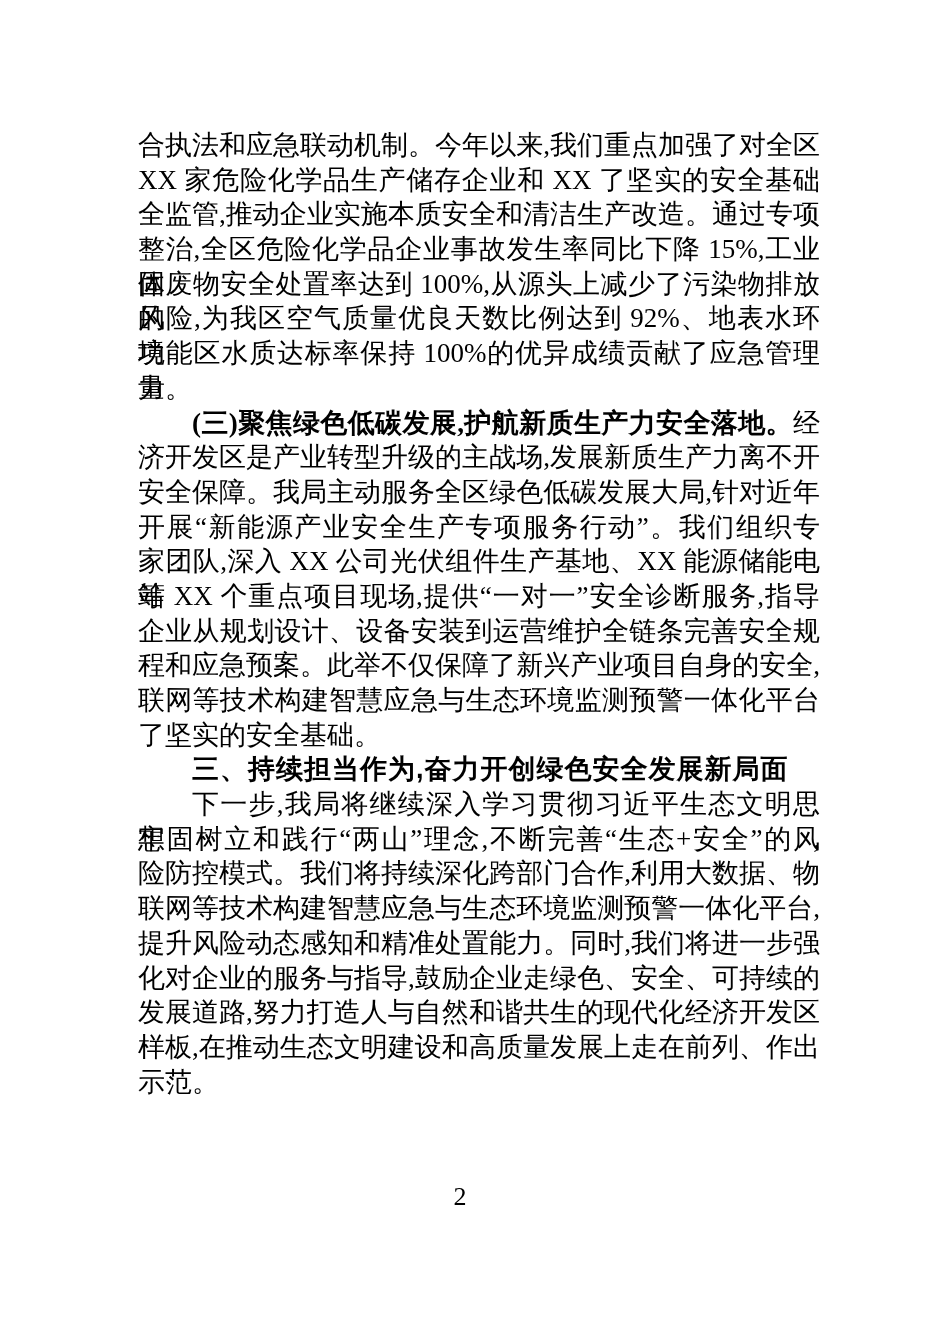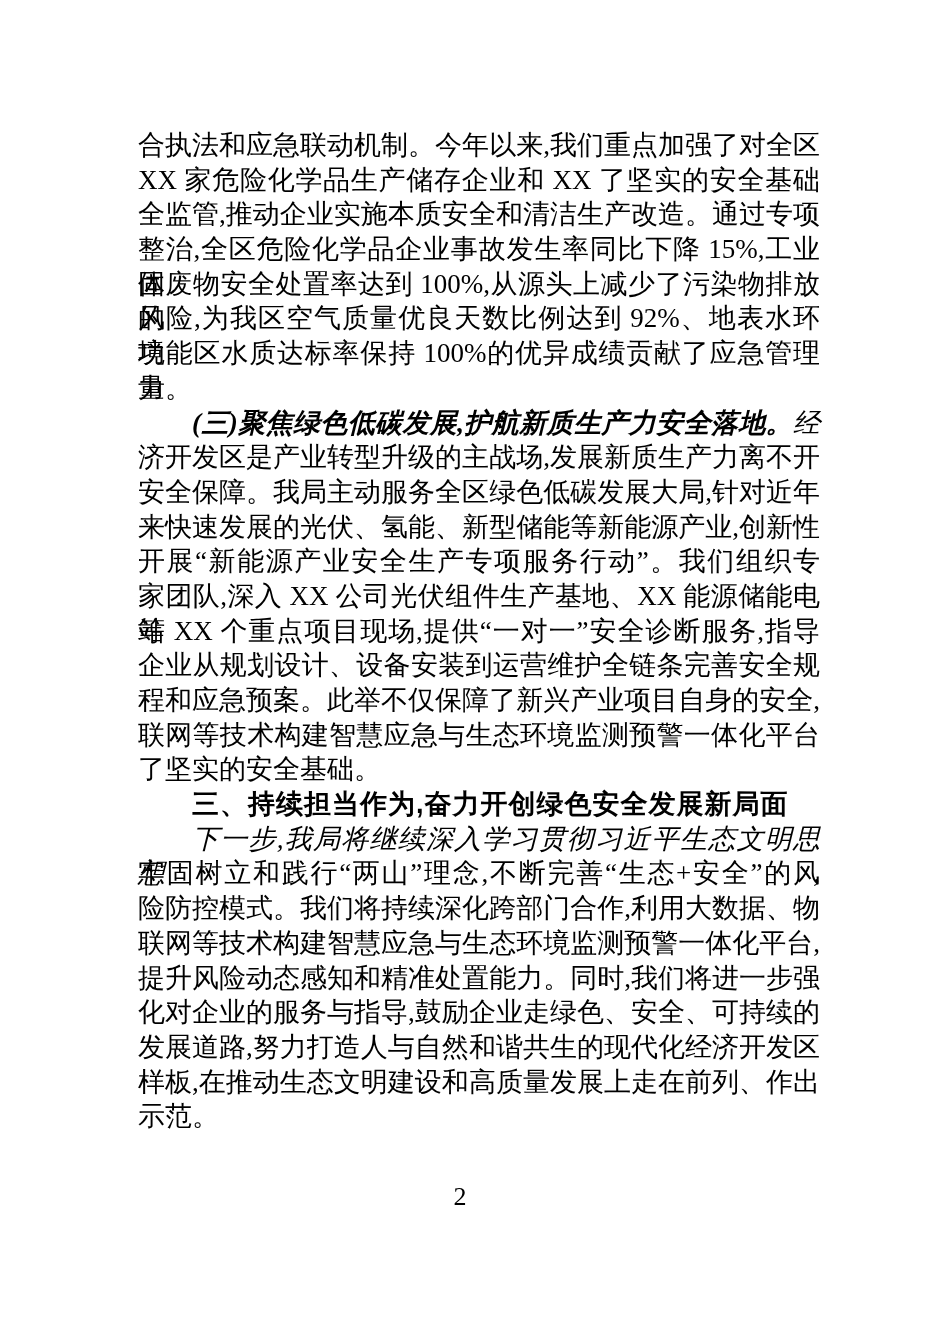--- a/index.html
+++ b/index.html
@@ -31,21 +31,21 @@
     font-size: 27px;
     white-space: nowrap;
   }
   
   .j {
     white-space: normal;
     text-align: justify;
     text-align-last: justify;
     text-justify: inter-character;
   }
-  .indent { text-indent: 54px; font-style: italic; }
+  .indent { text-indent: 54px; }
   .lead-bold { font-weight: 700; }
   .heading {
     display: block;
     height: 34.7px;
     line-height: 34.7px;
     font-size: 27px;
     font-weight: 700;
     font-family: Liberation Sans, sans-serif;
     text-indent: 54px;
     letter-spacing: 1px;
@@ -76,21 +76,20 @@
       <span class="line j">体废物安全处置率达到 100%,从源头上减少了污染物排放的</span>
       <span class="line j">风险,为我区空气质量优良天数比例达到 92%、地表水环境</span>
       <span class="line j">功能区水质达标率保持 100%的优异成绩贡献了应急管理力</span>
       <span class="line">量。</span>
     </p>
 
     <p class="para">
       <span class="line j indent"><span class="lead-bold">(三)聚焦绿色低碳发展,护航新质生产力安全落地。</span><span>经</span></span>
       <span class="line j">济开发区是产业转型升级的主战场,发展新质生产力离不开</span>
       <span class="line j">安全保障。我局主动服务全区绿色低碳发展大局,针对近年</span>
-      <span class="line j">来快速发展的光伏、氢能、新型储能等新能源产业,创新性</span>
       <span class="line j">开展“新能源产业安全生产专项服务行动”。我们组织专</span>
       <span class="line j">家团队,深入 XX 公司光伏组件生产基地、XX 能源储能电站</span>
       <span class="line j">等 XX 个重点项目现场,提供“一对一”安全诊断服务,指导</span>
       <span class="line j">企业从规划设计、设备安装到运营维护全链条完善安全规</span>
       <span class="line j">程和应急预案。此举不仅保障了新兴产业项目自身的安全,</span>
       <span class="line j">联网等技术构建智慧应急与生态环境监测预警一体化平台</span>
       <span class="line">了坚实的安全基础。</span>
     </p>
 
     <h2 class="heading">三、持续担当作为,奋力开创绿色安全发展新局面</h2>

